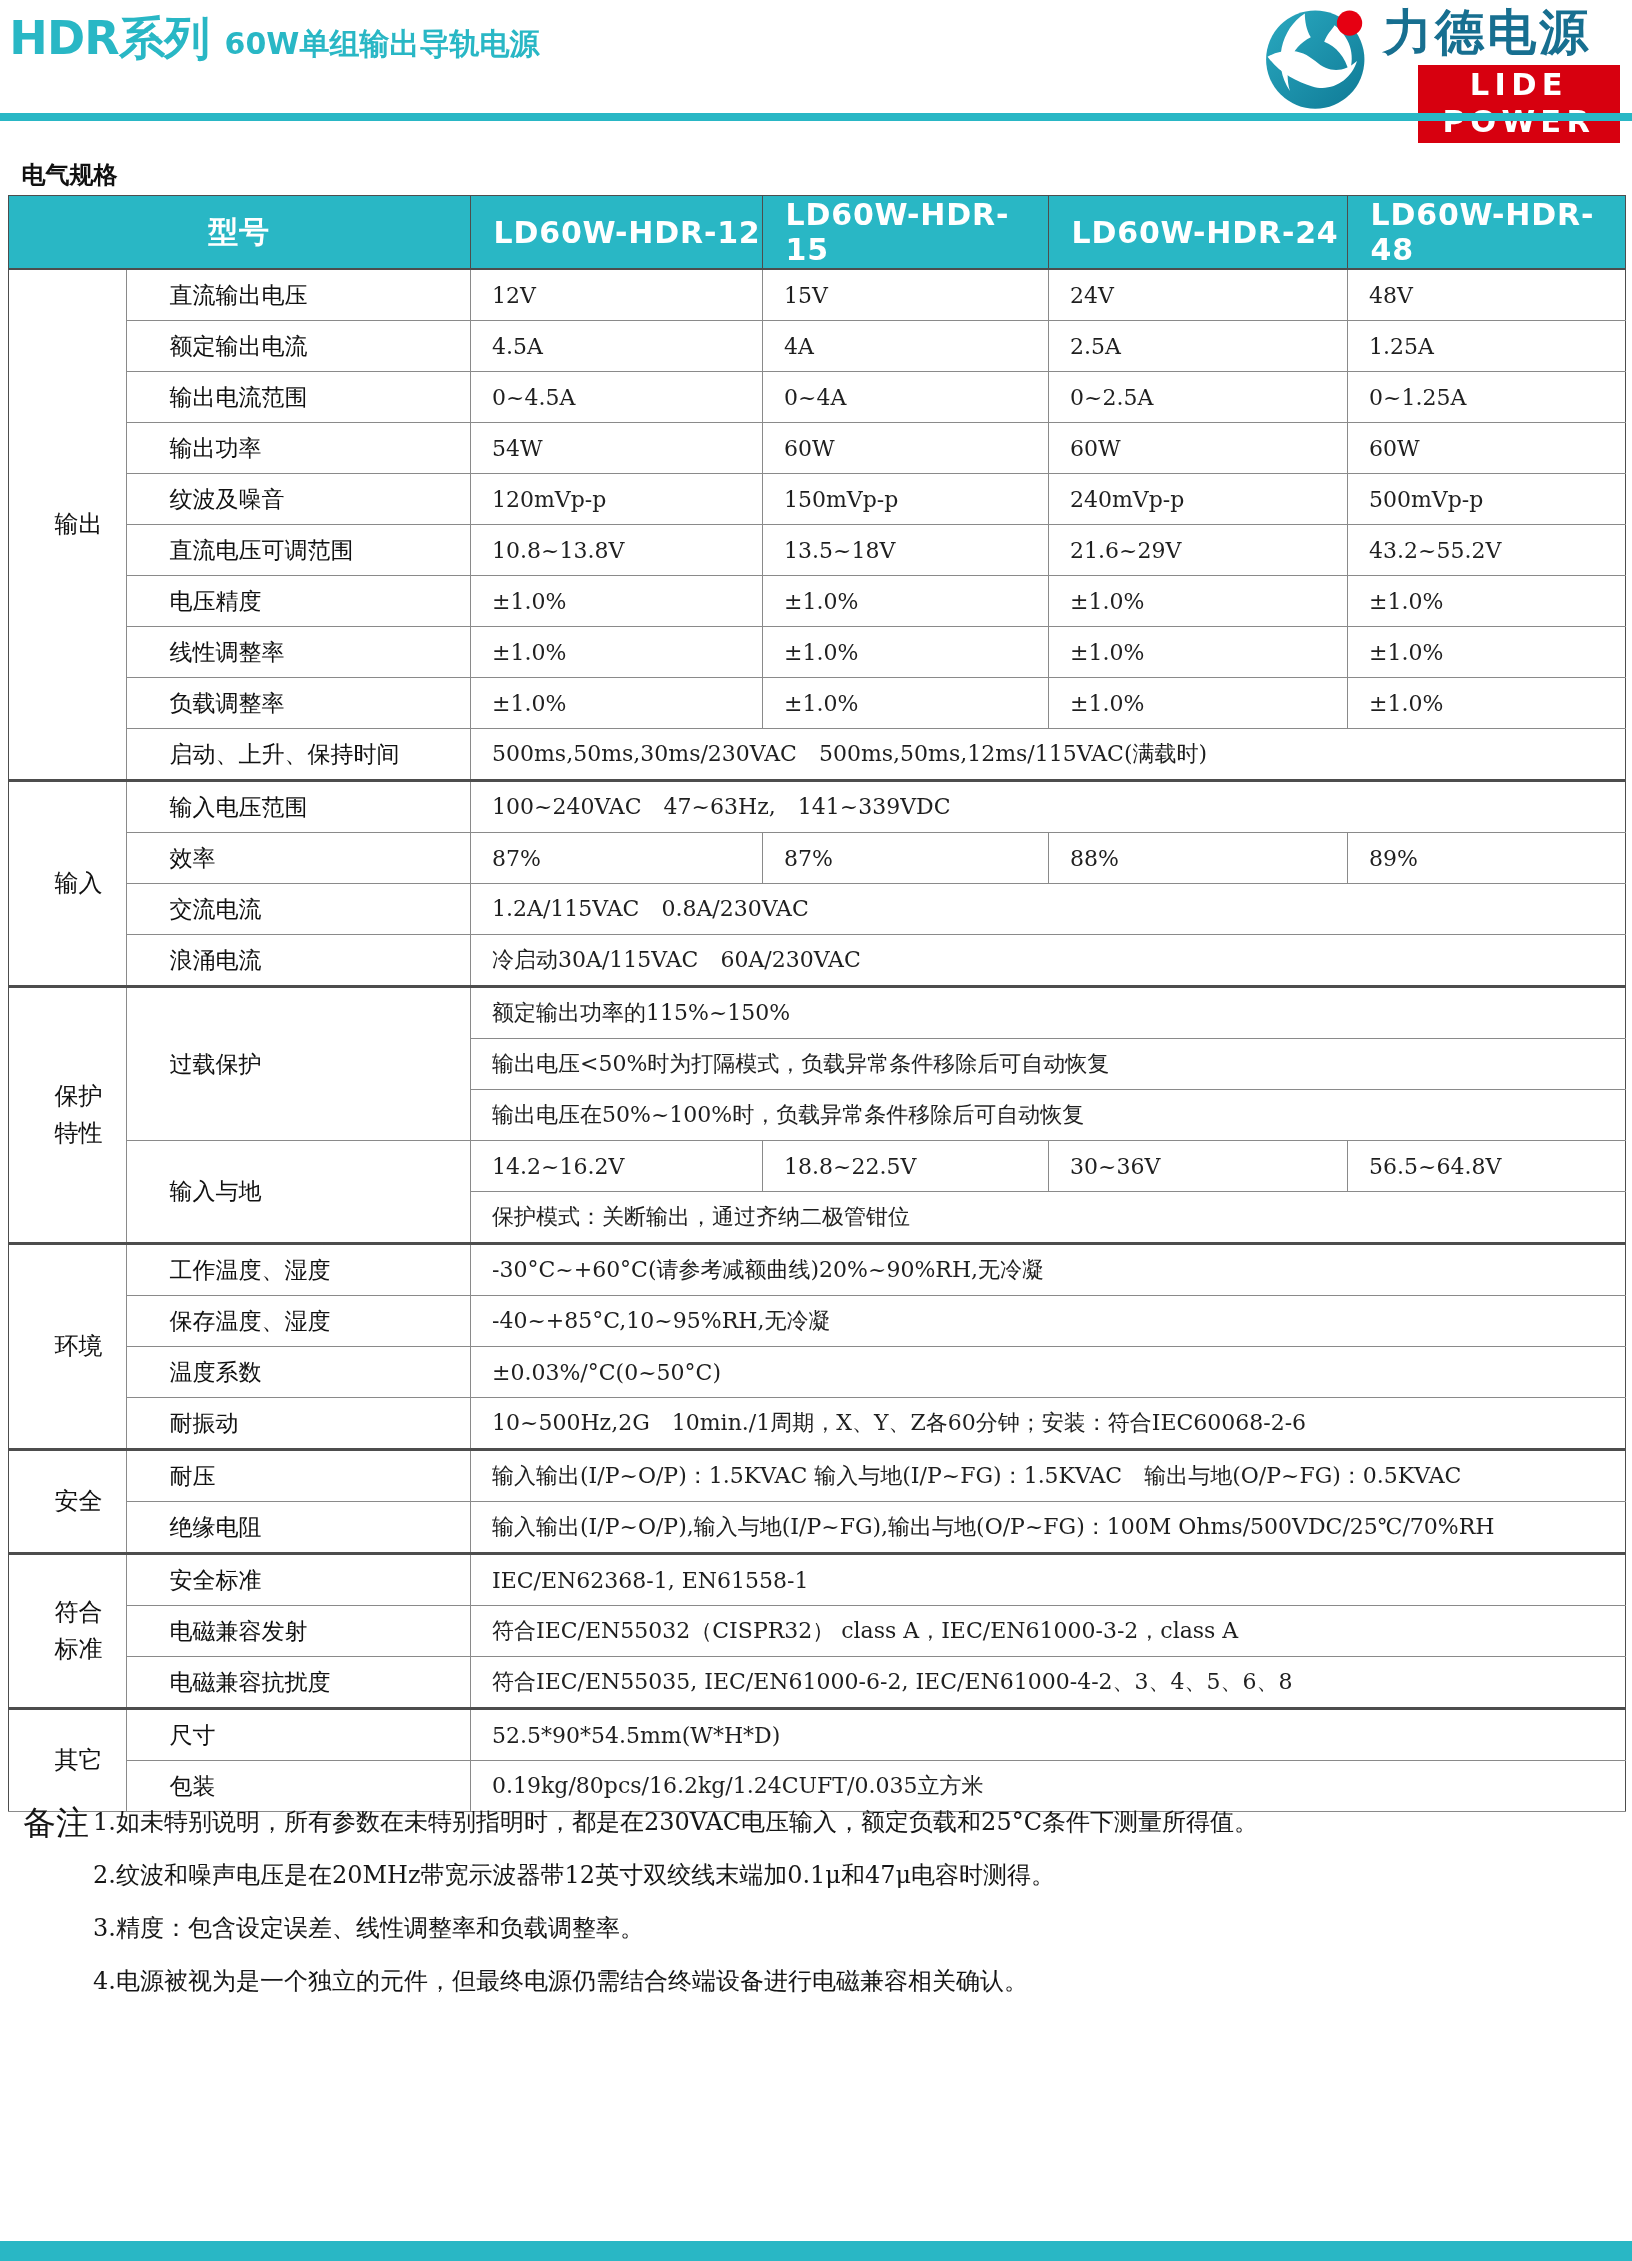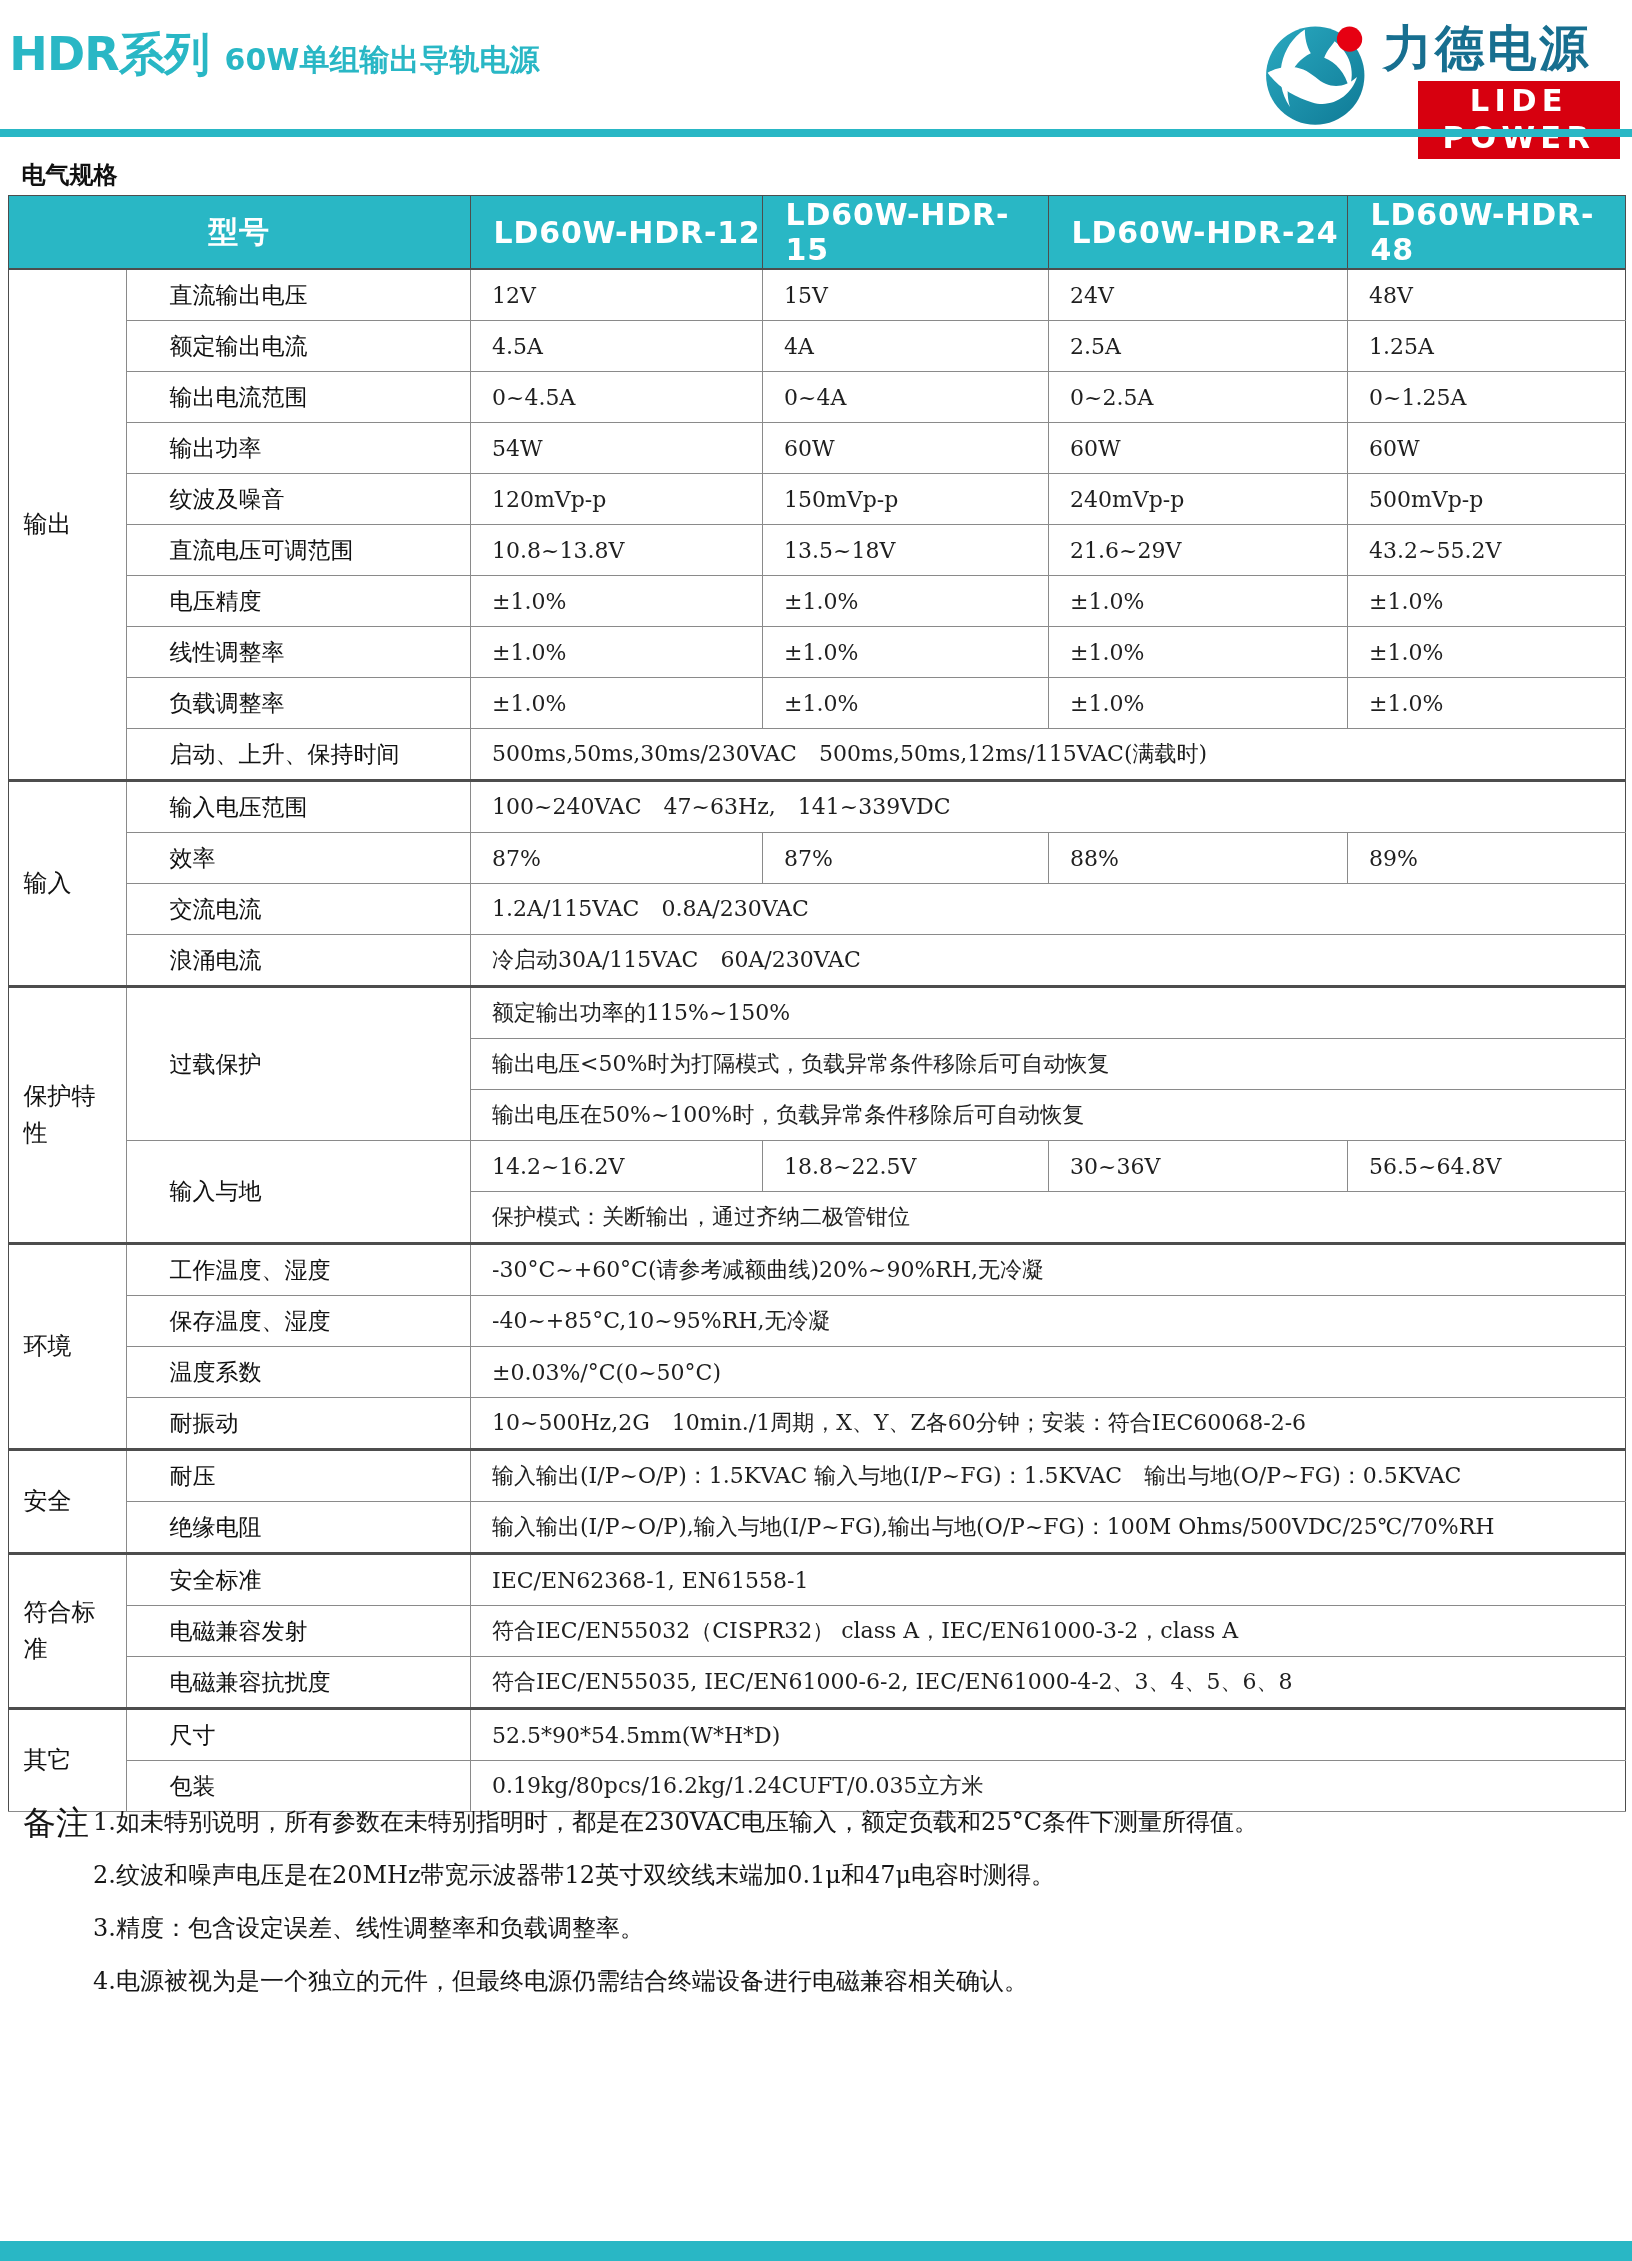--- a/index.html
+++ b/index.html
@@ -1,21 +1,21 @@
 <!DOCTYPE html>
 <html style="font-size:12.2px"><head>
 <meta charset="utf-8">
 <style>
   html,body{margin:0;padding:0;}
   body{
     width:1632px;height:2261px;position:relative;background:#ffffff;overflow:hidden;
     font-family:"DejaVu Sans","Liberation Sans",sans-serif;
   }
   
-  .page-header{position:absolute;top:16px;left:0;width:1632px;height:135px;}
+  .page-header{position:absolute;top:0;left:0;width:1632px;height:135px;}
   .title-wrap{position:absolute;top:7.6px;left:9.2px;white-space:nowrap;color:#29b7c5;}
   .title-main{font-size:46px;font-weight:bold;letter-spacing:-0.8px;}
   .title-sub{font-size:30px;font-weight:bold;margin-left:15.3px;}
   .teal-rule{position:absolute;top:113px;left:0;width:1632px;height:7.6px;background:#29b7c5;}
   
   .logo{position:absolute;top:3.1px;right:12.2px;width:359px;height:108px;display:flex;align-items:flex-start;}
   .logo-mark{width:113px;height:108px;flex:0 0 auto;}
   .logo-text{margin-left:9.2px;display:flex;flex-direction:column;}
   .logo-cn{font-size:49px;font-weight:bold;color:#176f90;letter-spacing:3.1px;line-height:60px;}
   .logo-en{margin-top:1.5px;background:#d7000f;color:#ffffff;font-size:30.5px;font-weight:bold;
@@ -36,21 +36,21 @@
   .spec-table th.th-model{text-align:center;padding:0;}
   .spec-table td{
     height:50px;vertical-align:middle;
     border:1.5px solid #8a8a8a;
     font-family:"DejaVu Serif","Liberation Serif",serif;
     font-size:22px;color:#1f1f1f;
   }
   .spec-table tbody tr:first-child td{border-top:2.3px solid #4d4d4d;}
   .spec-table tr.g-start td{border-top:3.1px solid #4d4d4d;}
   td.group-cell{
-    text-align:left;padding:0 15px;font-size:24px;line-height:1.55;color:#111111;
+    text-align:right;padding:0 23px;font-size:24px;line-height:1.55;color:#111111;
     border-left:1.5px solid #4d4d4d;
   }
   td.label-cell{padding:0 7.6px 0 43px;font-size:23px;color:#111111;}
   td.data-cell{padding:0 7.6px 0 21.4px;}
   td.span-cell{padding:0 7.6px 0 21.4px;}
   .spec-table td:last-child{border-right:1.5px solid #4d4d4d;}
   
   .notes{position:absolute;top:1796px;left:23px;width:1596px;display:flex;
          font-family:"DejaVu Serif","Liberation Serif",serif;color:#161616;}
   .notes-label{font-size:33px;line-height:53px;flex:0 0 70px;}

